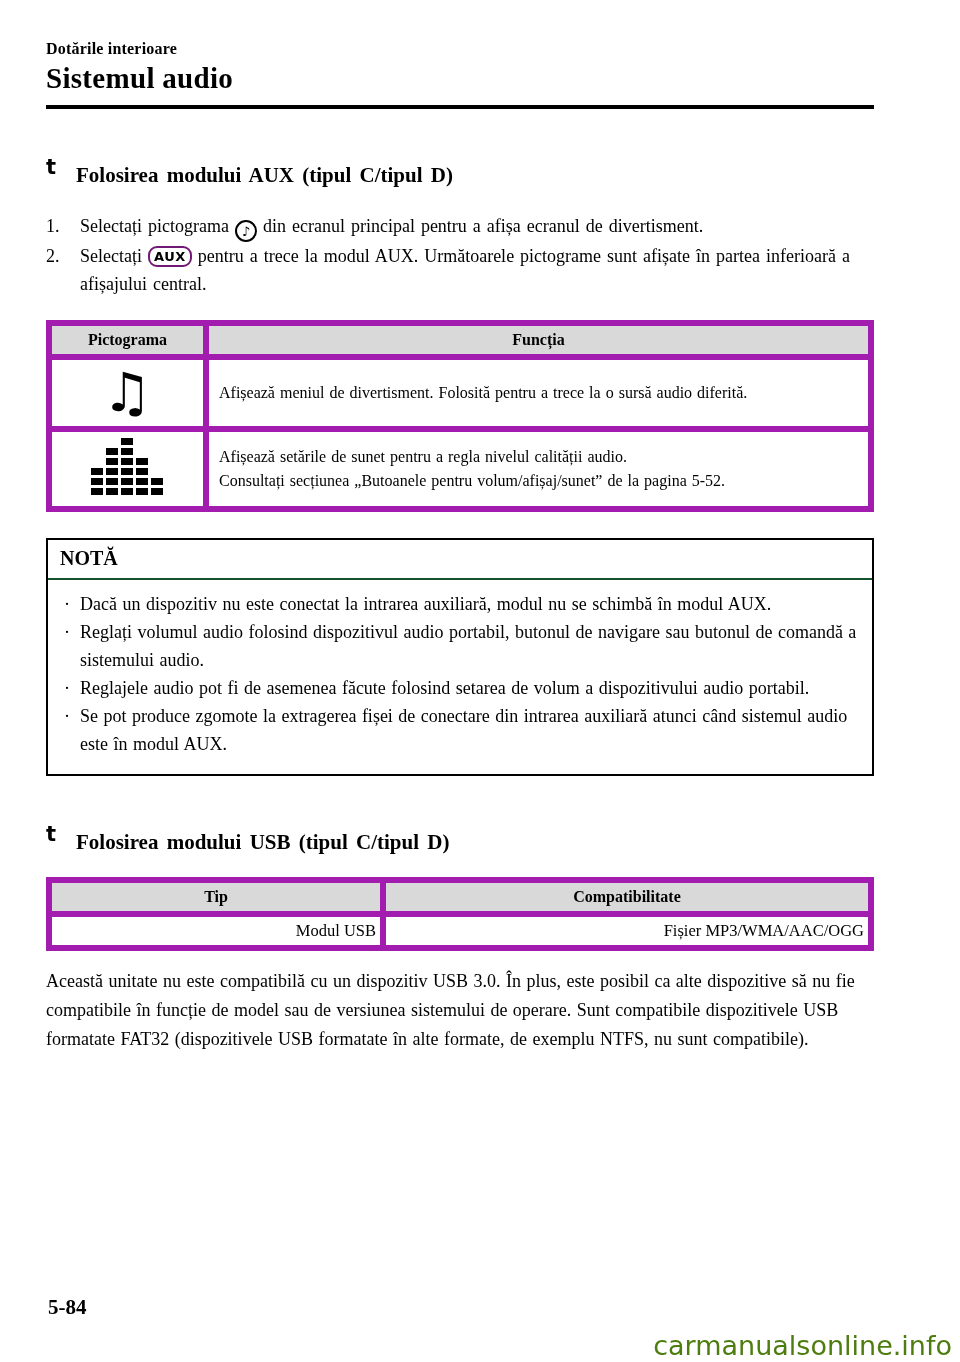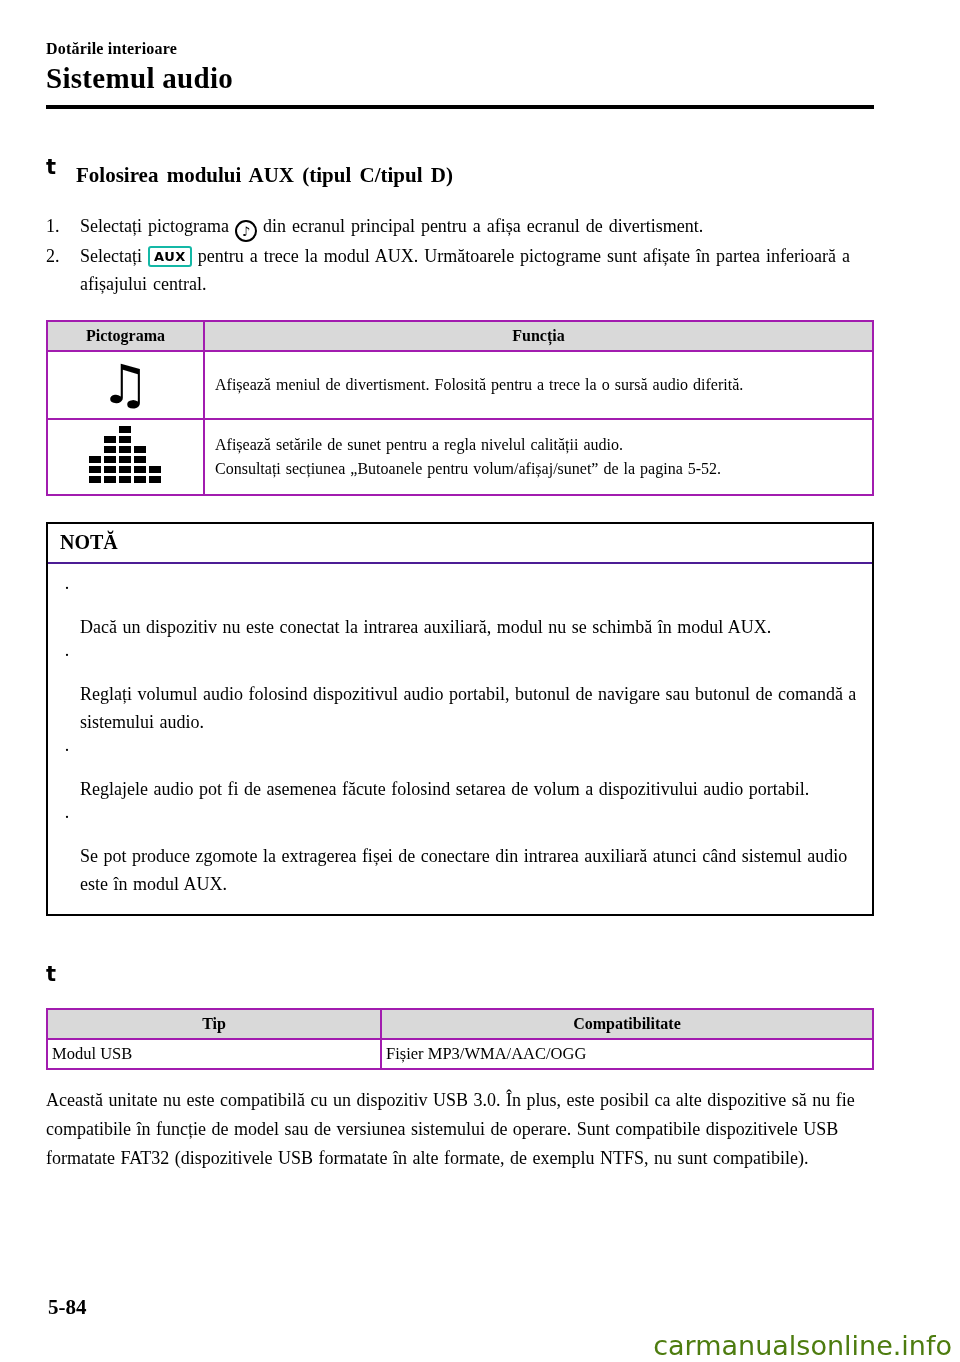--- a/index.html
+++ b/index.html
@@ -28,52 +28,52 @@
   .step { display: flex; font-size: 18px; line-height: 28px; }
   .step .num { flex: 0 0 34px; }
   .step .step-text { flex: 1; word-spacing: 1.5px; }
 
   .inline-note-circle {
     display: inline-block; width: 22px; height: 22px; border: 2px solid #000;
     border-radius: 50%; text-align: center; vertical-align: -4px;
     font-family: "DejaVu Sans", sans-serif; font-size: 13px; line-height: 19px; font-weight: bold;
   }
   .inline-aux-box {
-    display: inline-block; border: 2px solid #14b8a6; border-radius: 3px;
+    display: inline-block; border: 2px solid #701a75; border-radius: 9px;
     font-family: "DejaVu Sans", sans-serif; font-size: 13px; font-weight: bold;
     padding: 0 4px; line-height: 17px; vertical-align: 1px; letter-spacing: .5px;
   }
 
   
   table { border-collapse: collapse; width: 100%; margin-top: 22px; }
-  th, td { border: 2px solid #a21caf; margin-left: 29px; }
+  th, td { border: 6px solid #a21caf; margin-left: 29px; }
   th {
     background: #d9d9d9; font-size: 16px; font-weight: bold;
     padding: 5px 4px; text-align: center;
   }
   td { font-size: 16px; padding: 6px 10px; }
   .icon-cell { text-align: center; vertical-align: middle; }
   table.aux-table col.c1 { width: 157px; }
   table.usb-table col.c1 { width: 334px; }
   .fn-line { line-height: 24px; word-spacing: 1px; }
   .aux-table td { height: 62px; vertical-align: middle; }
-  .usb-table td { padding: 4px 4px; font-size: 16.5px; }
+  .usb-table td { padding: 4px 4px; font-size: 16.5px; text-align: right; }
 
   .music-note-big {
     font-family: "DejaVu Sans", sans-serif; font-size: 54px; line-height: 54px;
     display: inline-block; transform: scaleX(1.05);
   }
 
   
   .note-box { border: 2px solid #000; margin-top: 26px; }
-  .note-title { font-size: 20px; font-weight: bold; padding: 7px 12px 8px; border-bottom: 2px solid #4c1d95; }
+  .note-title { font-size: 20px; font-weight: bold; padding: 7px 12px 8px; border-bottom: 2px solid #14532d; }
   .note-body { padding: 10px 14px 16px 16px; }
   .note-bullet { display: flex; font-size: 18px; line-height: 28px; }
   .note-bullet .dot { flex: 0 0 16px; text-align: left; }
-  .note-bullet .bullet-text { flex: 1; word-spacing: 1px; margin-top: 39px; }
+  .note-bullet .bullet-text { flex: 1; word-spacing: 1px; }
 
   
   .usb-paragraph { margin-top: 16px; font-size: 18px; line-height: 29px; word-spacing: 1px; }
 
   
   .page-number { position: absolute; left: 48px; top: 1295px; font-size: 21px; font-weight: bold; }
   .watermark {
     position: absolute; right: 8px; top: 1330px;
     font-family: "DejaVu Sans", sans-serif; font-size: 27px; color: #4d7c0f;
   }
@@ -174,20 +174,21 @@
       </div>
       <div class="note-bullet">
         <span class="dot">·</span>
         <span class="bullet-text">Se pot produce zgomote la extragerea fișei de conectare din intrarea auxiliară atunci când sistemul audio este în modul AUX.</span>
       </div>
     </div>
   </div>
 
   <div class="section-heading">
     <span class="marker">t</span>
+    <span class="heading-text">Folosirea modului USB (tipul C/tipul D)</span>
   </div>
 
   <table class="usb-table">
     <colgroup>
         <col class="c1">
         <col class="c2">
       </colgroup>
     <tbody>
         <tr>
       <th>Tip</th>

